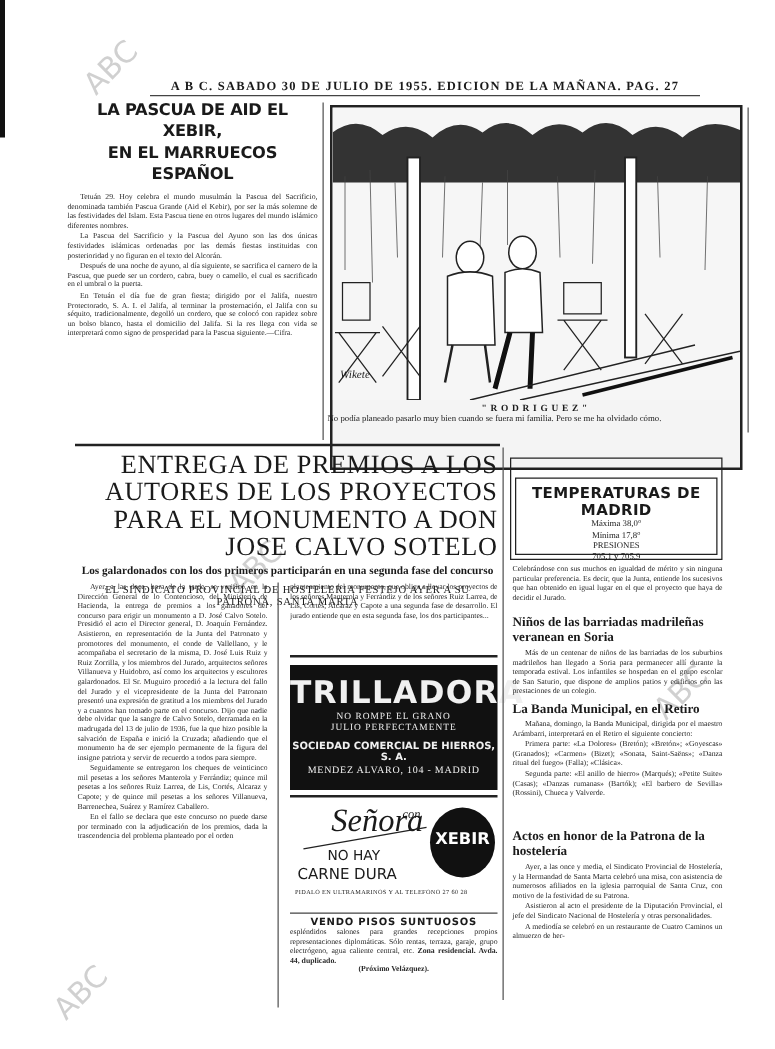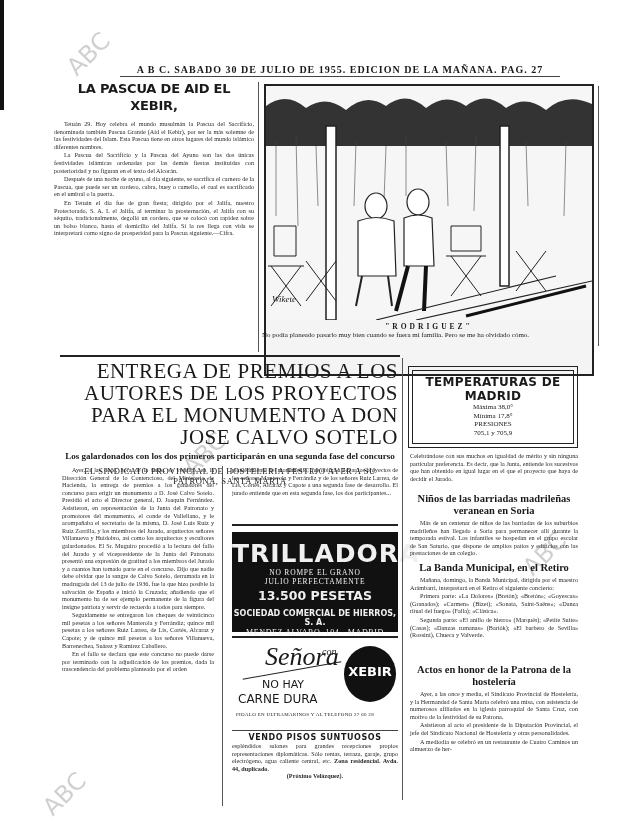--- a/index.html
+++ b/index.html
@@ -10,24 +10,24 @@
   .col-text { font-size:6.2px; line-height:7.6px; text-align:justify; color:#2a2a2a; }
   .col-text p { margin:0 0 1px 0; text-indent:10px; }
   .hd1 { font-family:"DejaVu Sans", sans-serif; font-weight:bold; font-size:13px; line-height:17px; text-align:center; letter-spacing:-0.2px; }
   .big-head { font-family:Liberation Serif, serif; font-size:21px; line-height:22px; text-align:right; letter-spacing:0.5px; }
   .subhead { font-size:9px; font-weight:bold; text-align:center; line-height:11px; }
   .kicker { font-size:8.5px; text-align:center; letter-spacing:0.6px; line-height:10px; }
   .cartoon { left:264px; top:84px; width:330px; height:292px; border:2px solid #222; box-sizing:border-box; overflow:hidden; background:#f4f4f4; }
   .cap-title { font-size:7.5px; letter-spacing:3px; font-weight:bold; text-align:center; }
   .cap-text { font-size:7px; line-height:8px; }
   .temp-box { left:408px; top:366px; width:170px; height:82px; border:1px solid #222; box-sizing:border-box; }
-  .temp-inner { position:absolute; inset:3px; border:1px solid #222; text-align:center; }
+  .temp-inner { position:absolute; inset:3px; border:1px solid #222; text-align:center;margin-top:12px; }
   .temp-title { font-family:"DejaVu Sans", sans-serif; font-weight:bold; font-size:12px; margin-top:4px; letter-spacing:0.3px; }
   .temp-line { font-size:7px; line-height:8.5px; }
-  .hd2 { font-family:"Liberation Serif", serif; font-weight:bold; font-size:10.5px; text-align:center; line-height:12px; }
+  .hd2 { font-family:"Liberation Serif", serif; font-weight:bold; font-size:10.5px; text-align:left; line-height:12px; }
   .ad-tril { left:232px; top:532px; width:166px; height:100px; background:#111; color:#f0f0f0; text-align:center; }
   .ad-tril .t1 { font-family:"DejaVu Sans", sans-serif; font-weight:bold; font-size:25px; letter-spacing:1px; margin-top:7px; }
   .ad-tril .t2 { font-size:7.5px; letter-spacing:0.8px; line-height:9px; }
   .ad-tril .t3 { font-family:"DejaVu Sans", sans-serif; font-weight:bold; font-size:12.5px; margin-top:2px; }
   .ad-tril .t4 { font-family:"DejaVu Sans", sans-serif; font-weight:bold; font-size:8px; margin-top:6px; }
   .ad-tril .t5 { font-size:8px; letter-spacing:0.6px; margin-top:1px; }
   .ad-manor { left:232px; top:640px; width:166px; height:88px; }
   .vdivider { width:1px; background:#555; }
   .vendo-title { font-family:"DejaVu Sans", sans-serif; font-weight:bold; font-size:8px; text-align:center; letter-spacing:0.6px; }
   .watermark { font-family:"DejaVu Sans", sans-serif; color:rgba(120,120,120,0.35); font-size:24px; transform:rotate(-45deg); pointer-events:none; }
@@ -41,20 +41,21 @@
 <div class="abs watermark" style="left:40px;top:780px;">ABC</div>
 <div class="abs watermark" style="left:520px;top:540px;">ABC</div>
 
 <div class="abs" style="left:0;top:0;width:4px;height:110px;background:#111;"></div>
 
 <div class="abs masthead">A B C. SABADO 30 DE JULIO DE 1955. EDICION DE LA MAÑANA. PAG. 27</div>
 <div class="abs rule" style="left:120px;top:76px;width:440px;"></div>
 
 <div class="abs" style="left:54px;top:80px;width:200px;">
   <div class="hd1">LA PASCUA DE AID EL XEBIR,</div>
+  <div class="hd1">EN EL MARRUECOS ESPAÑOL</div>
   <div class="col-text" style="margin-top:6px;">
     <p>Tetuán 29. Hoy celebra el mundo musulmán la Pascua del Sacrificio, denominada también Pascua Grande (Aid el Kebir), por ser la más solemne de las festividades del Islam. Esta Pascua tiene en otros lugares del mundo islámico diferentes nombres.</p>
     <p>La Pascua del Sacrificio y la Pascua del Ayuno son las dos únicas festividades islámicas ordenadas por las demás fiestas instituidas con posterioridad y no figuran en el texto del Alcorán.</p>
     <p>Después de una noche de ayuno, al día siguiente, se sacrifica el carnero de la Pascua, que puede ser un cordero, cabra, buey o camello, el cual es sacrificado en el umbral o la puerta.</p>
     <p>En Tetuán el día fue de gran fiesta; dirigido por el Jalifa, nuestro Protectorado, S. A. I. el Jalifa, al terminar la prosternación, el Jalifa con su séquito, tradicionalmente, degolló un cordero, que se colocó con rapidez sobre un bolso blanco, hasta el domicilio del Jalifa. Si la res llega con vida se interpretará como signo de prosperidad para la Pascua siguiente.—Cifra.</p>
   </div>
 </div>
 <div class="abs vdivider" style="left:258px;top:82px;height:270px;"></div>
 
 <div class="abs cartoon">
@@ -121,21 +122,20 @@
 <div class="abs vdivider" style="left:222px;top:466px;height:340px;"></div>
 <div class="abs col-text" style="left:232px;top:466px;width:166px;height:55px;overflow:hidden;">
   <p style="text-indent:0">planteamiento del monumento, que obliga a llevar los proyectos de los señores Manterola y Ferrándiz y de los señores Ruiz Larrea, de Lis, Cortés, Alcaraz y Capote a una segunda fase de desarrollo. El jurado entiende que en esta segunda fase, los dos participantes...</p>
 </div>
 <div class="abs rule" style="left:232px;top:524px;width:166px;height:2px;background:#222;"></div>
 
 <div class="abs ad-tril">
   <div class="t1">TRILLADORA</div>
   <div class="t2">NO ROMPE EL GRANO</div>
   <div class="t2">JULIO PERFECTAMENTE</div>
-  <div class="t3">13.500 PESETAS</div>
   <div class="t4">SOCIEDAD COMERCIAL DE HIERROS, S. A.</div>
   <div class="t5">MENDEZ ALVARO, 104 - MADRID</div>
 </div>
 <div class="abs rule" style="left:232px;top:636px;width:166px;height:2px;background:#222;"></div>
 
 <div class="abs ad-manor">
   <div class="abs" style="left:10px;top:2px;font-family:'Liberation Serif',serif;font-style:italic;font-size:26px;margin-left:23px;">Señora</div>
   <div class="abs" style="left:90px;top:6px;font-style:italic;font-size:10px;">con</div>
   <div class="abs" style="left:112px;top:6px;width:52px;height:56px;border-radius:50%;background:#111;"></div>
   <div class="abs" style="left:112px;top:24px;width:52px;text-align:center;color:#fff;font-family:'DejaVu Sans',sans-serif;font-weight:bold;font-size:13px;">XEBIR</div>

